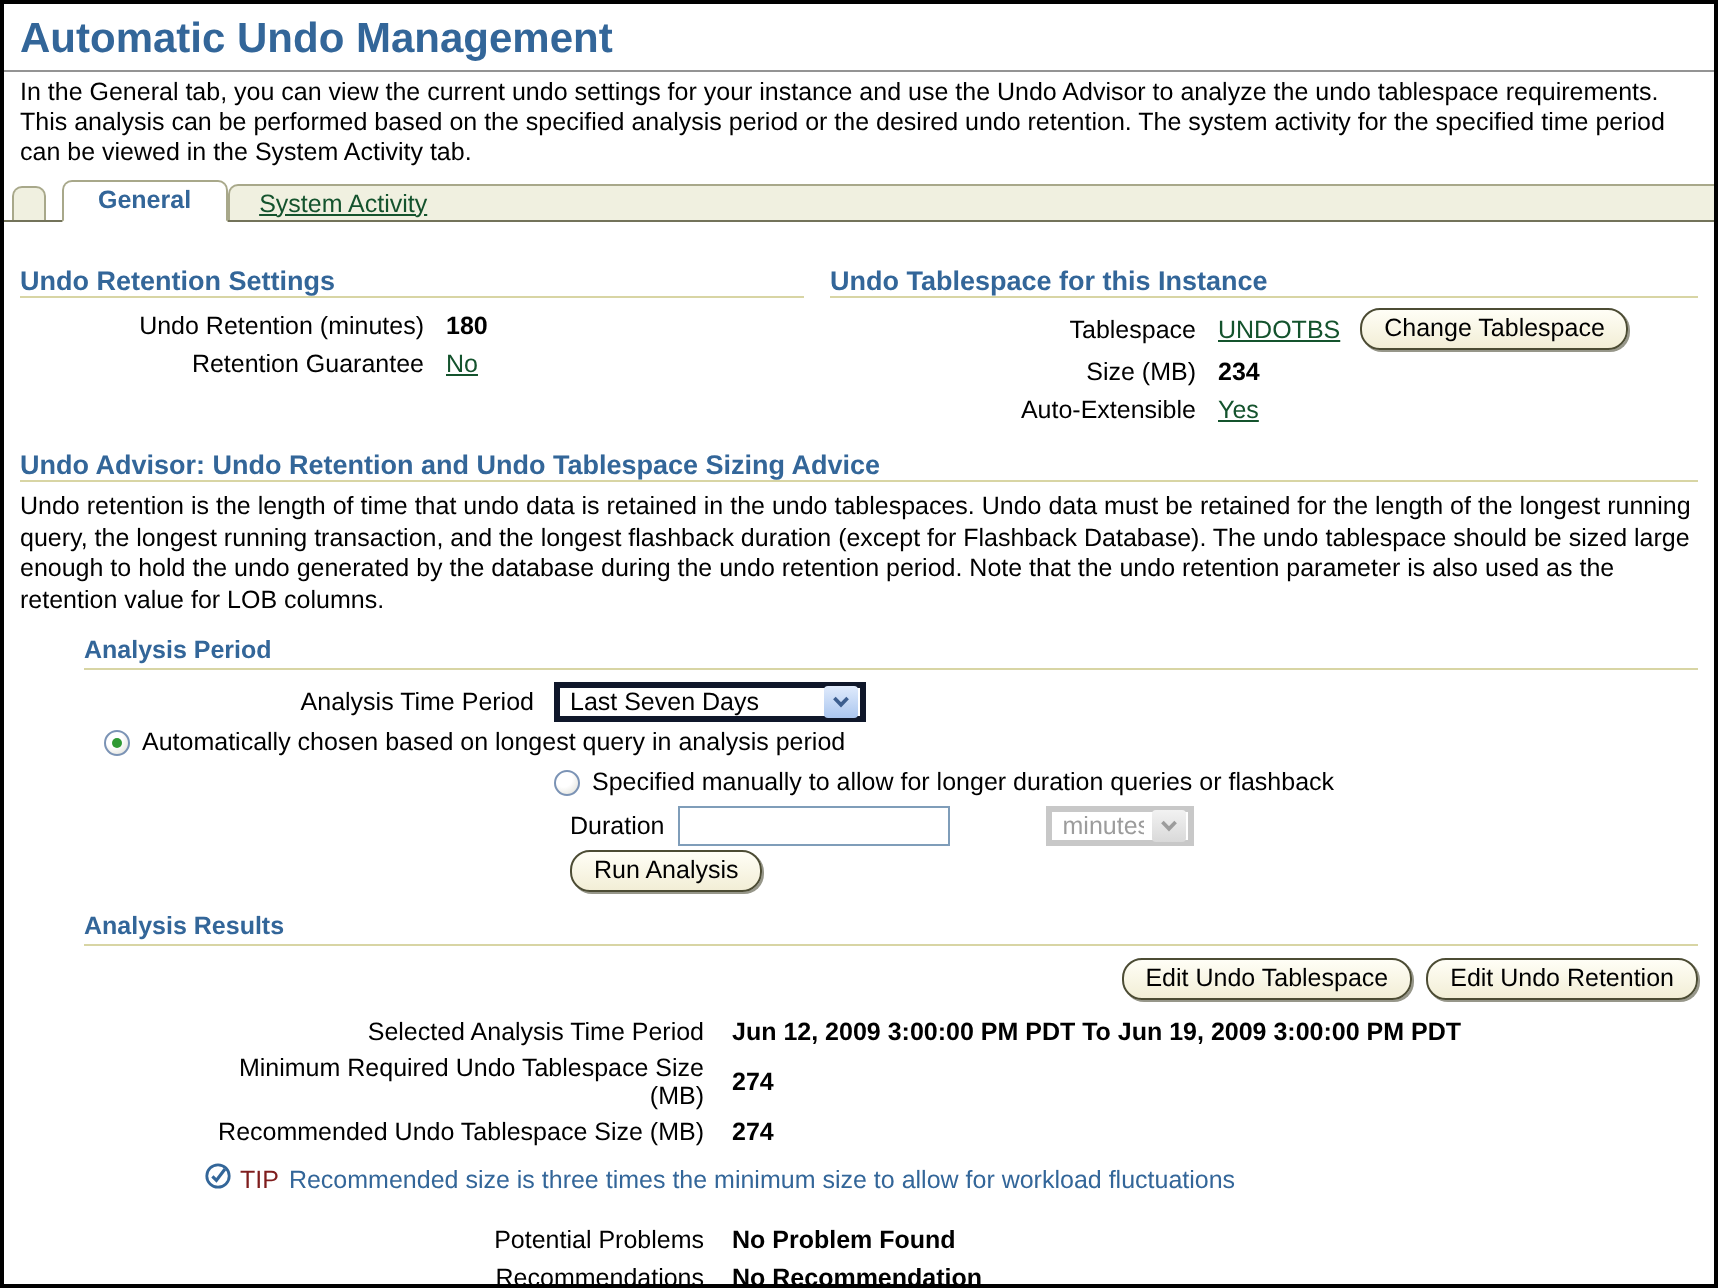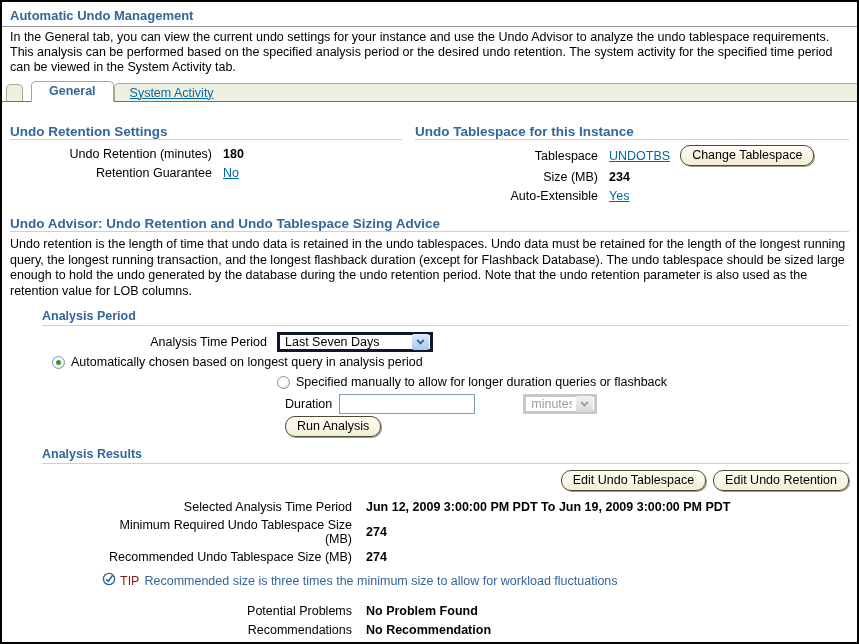--- a/index.html
+++ b/index.html
@@ -6,23 +6,23 @@
   html, body { margin: 0; padding: 0; }
   body {
     width: 859px; height: 644px;
     border: 2px solid #000;
     background: #fff;
     font-family: "Liberation Sans", sans-serif;
     font-size: 12.5px; color: #000;
     padding: 4px 8px 0;
     overflow: hidden;
   }
-  a { color: #0369a1; text-decoration: underline; cursor: pointer; }
-
-  .page-title { font-size: 13px; font-weight: bold; color: #336699; margin: 2px 0 3px; }
+  a { color: #14532d; text-decoration: underline; cursor: pointer; }
+
+  .page-title { font-size: 21px; font-weight: bold; color: #336699; margin: 2px 0 3px; }
   .title-rule { border-top: 1px solid #949494; margin: 0 -8px 3px; }
   .intro { line-height: 15px; margin: 0; }
 
   
   .tabbar { display: flex; align-items: flex-end; height: 24px; margin: 3px -8px 0; border-bottom: 1px solid #73735a; background: #fff; }
   .tab-stub { width: 17px; height: 17px; background: #f0f0e0; border: 1px solid #a8a88a; border-bottom: none; border-radius: 5px 5px 0 0; margin-left: 4px; }
   .tab-active { position: relative; z-index: 1; margin: 0 0 -1px 8px; height: 21px; padding: 0 17px 1px; display: flex; align-items: center; background: #fff; border: 1px solid #a8a88a; border-bottom: 1px solid #fff; border-radius: 5px 5px 0 0; font-weight: bold; color: #336699; cursor: default; }
   .tab-strip { flex: 1; height: 18px; background: #f0f0e0; border: 1px solid #a8a88a; border-bottom: none; border-right: none; border-radius: 5px 0 0 0; display: flex; align-items: center; padding-left: 15px; }
 
   

